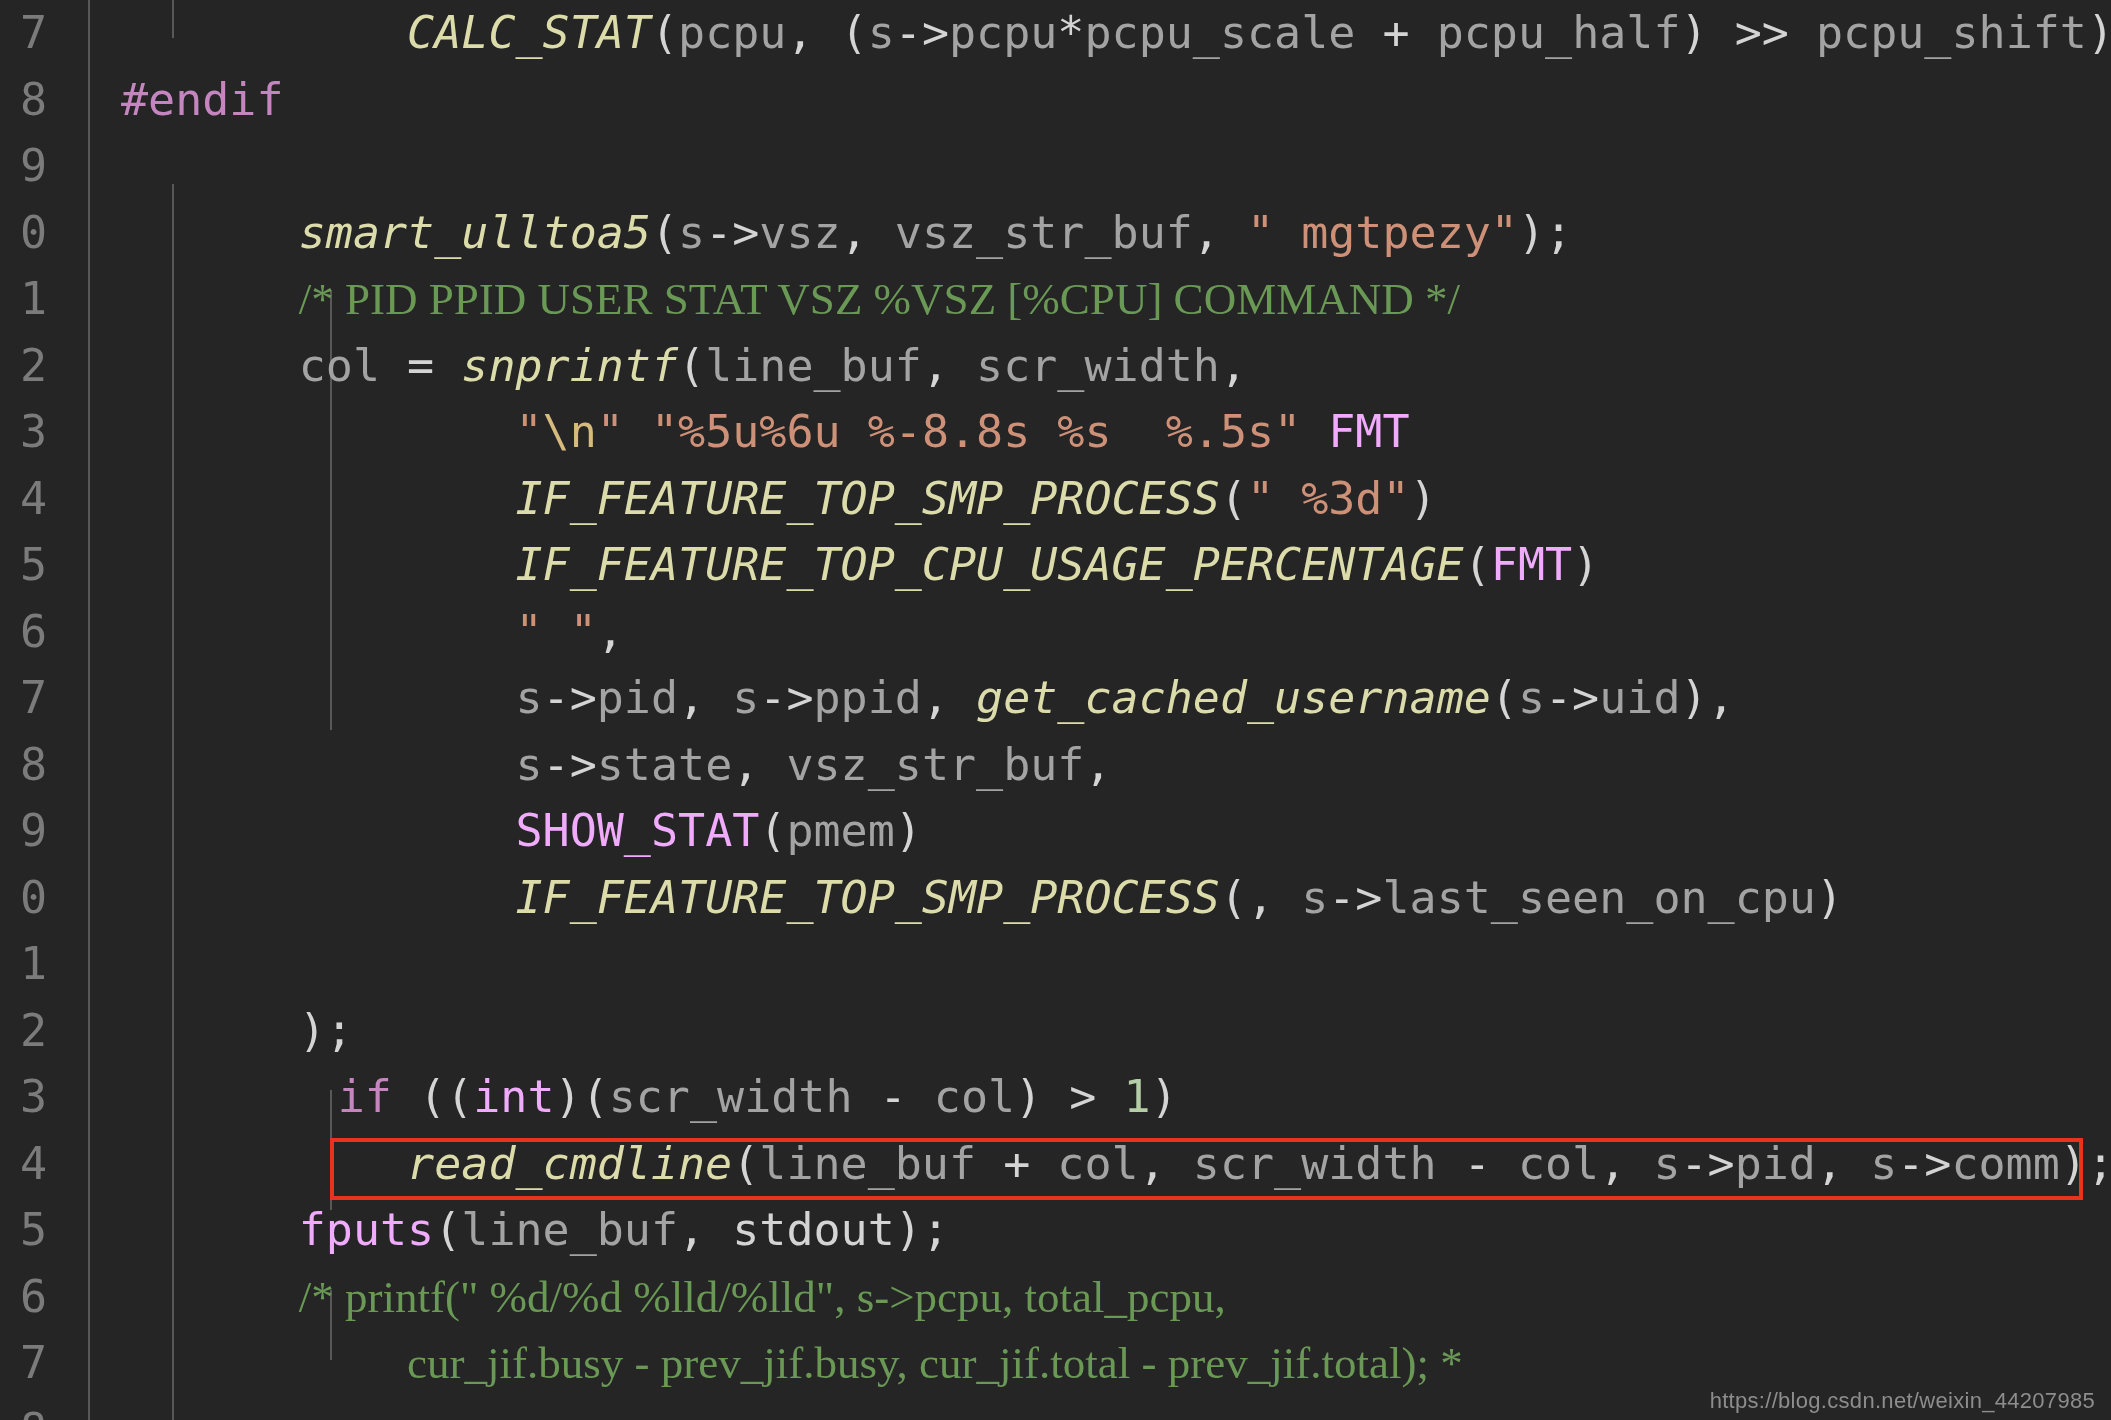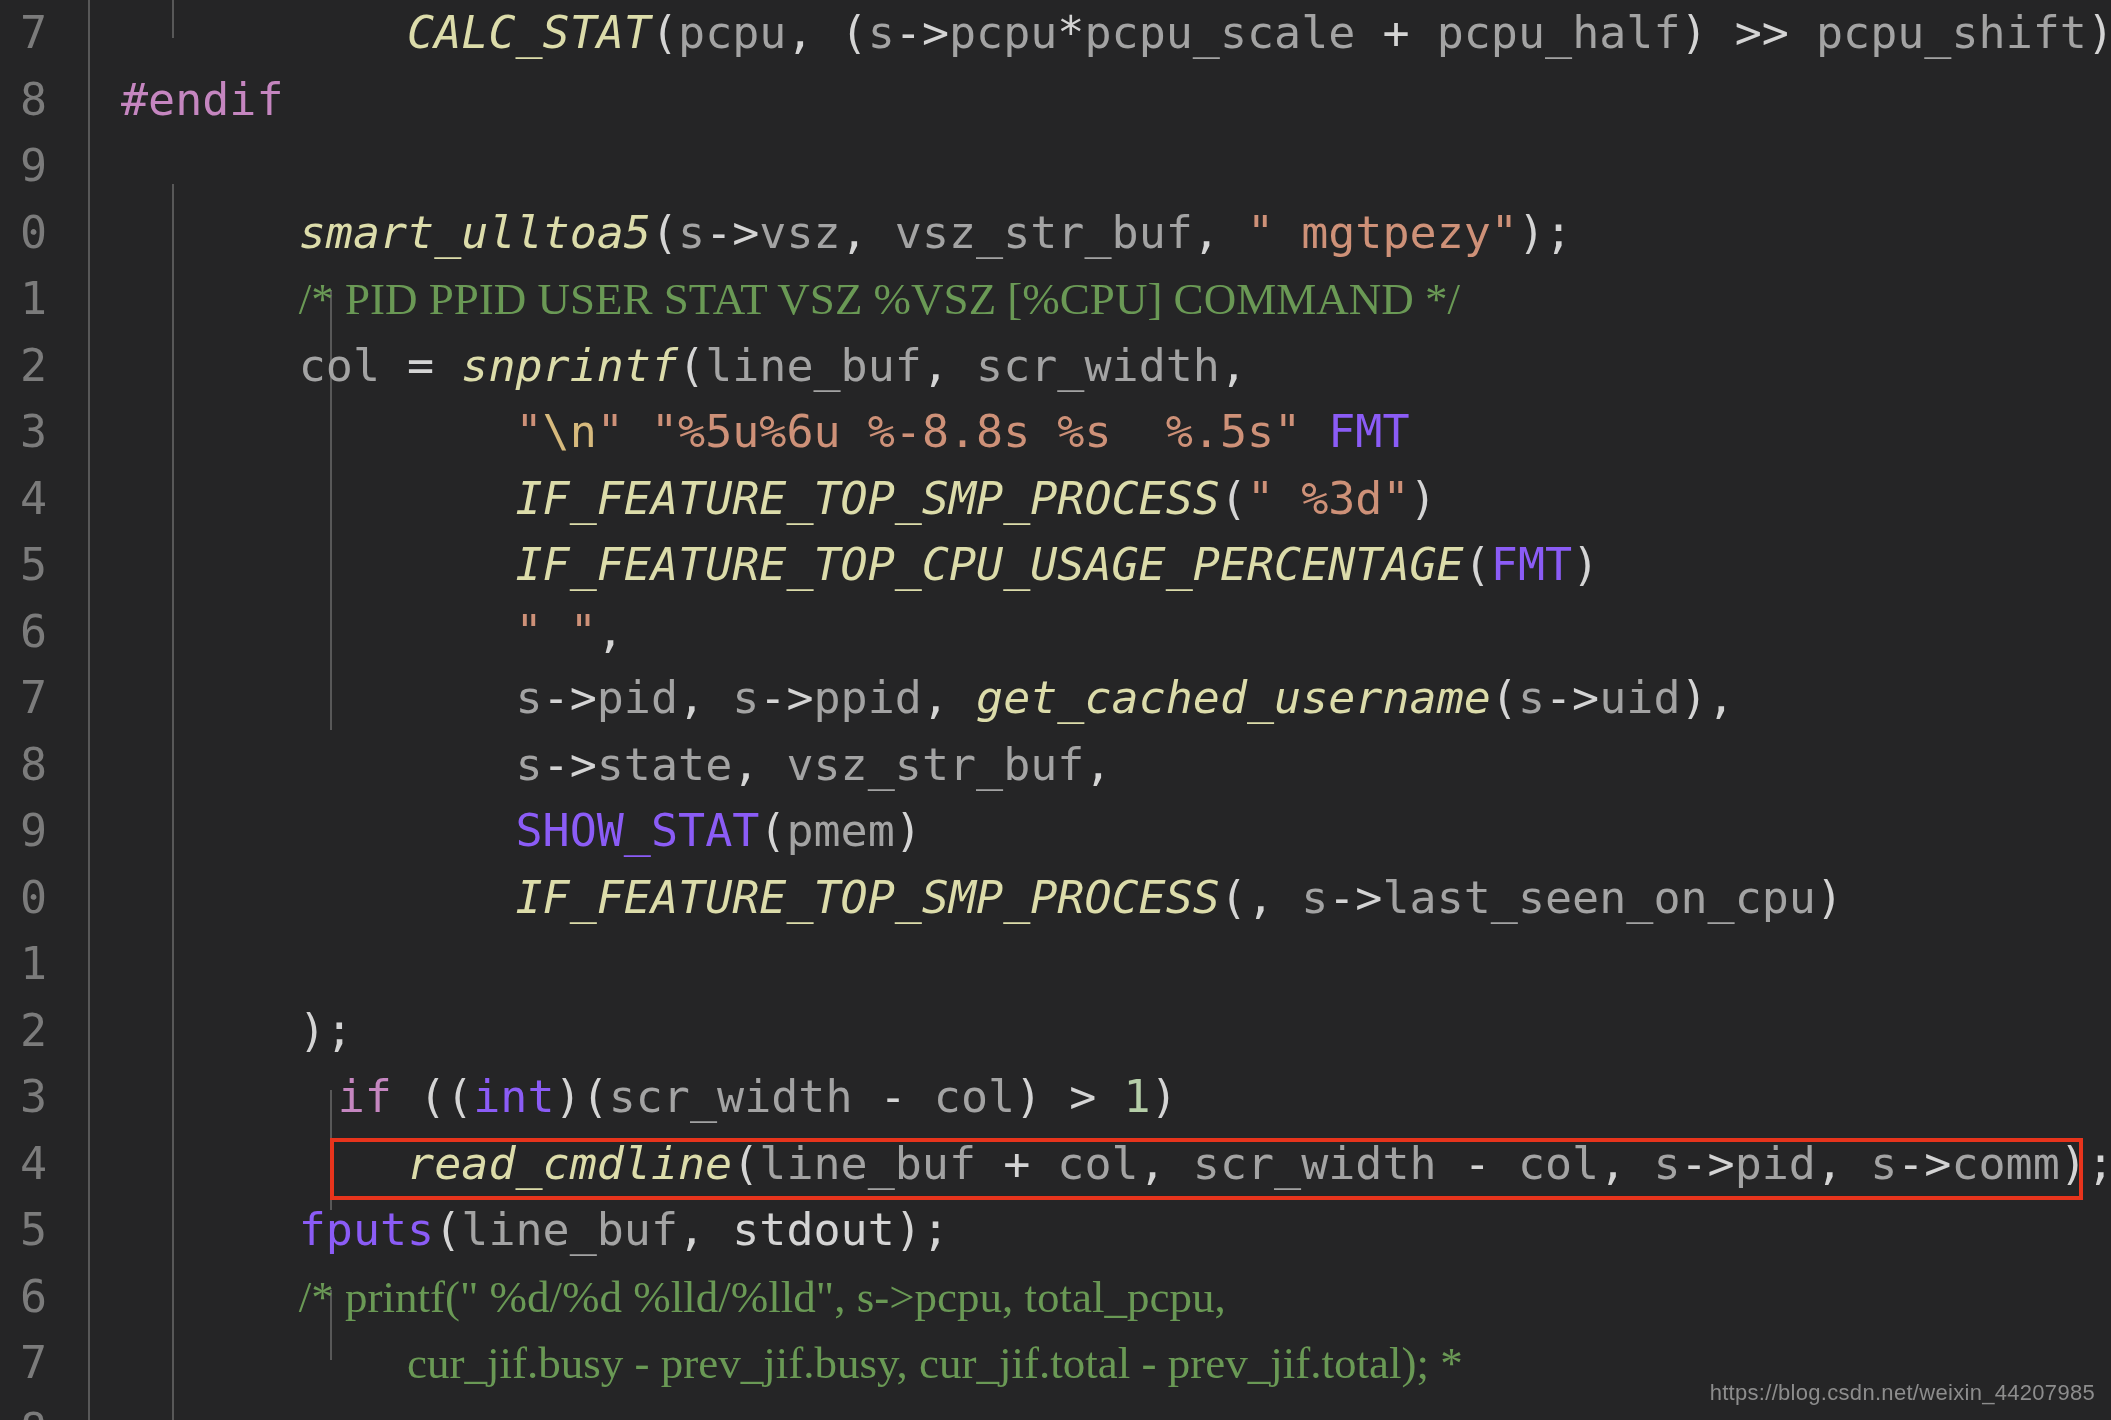--- a/index.html
+++ b/index.html
@@ -41,21 +41,21 @@
   .line-text{
     position:absolute;
     left:82px;
     top:0;
     color:#d4d4d4;
   }
   
   .kw   {color:#c586c0;margin-left:39px;}
   .fn   {color:#dcdcaa;font-style:italic;}
   .var  {color:#a3a3a3;}
-  .mac  {color:#8b5cf6;margin-top:24px;}
+  .mac  {color:#f0abfc;margin-top:24px;}
   .str  {color:#ce9178;}
   .esc  {color:#d7ba7d;}
   .cmt  {color:#6a9955;font-family:Liberation Serif, serif;}
   .pun  {color:#d4d4d4;}
   .num  {color:#b5cea8;}
 
   
   .guide{
     position:absolute;
     width:2px;
@@ -66,21 +66,21 @@
   #redbox{
     position:absolute;
     border:4px solid #e8341c;
     box-sizing:border-box;
     z-index:5;
     pointer-events:none;
   }
   #watermark{
     position:absolute;
     right:16px;
-    bottom:14px;
+    bottom:6px;
     color:#8d8d8d;
     font-family:"Liberation Sans",sans-serif;
     font-size:22px;
     letter-spacing:0.3px;
     z-index:6;
   }
 </style>
 </head>
 <body>
 

